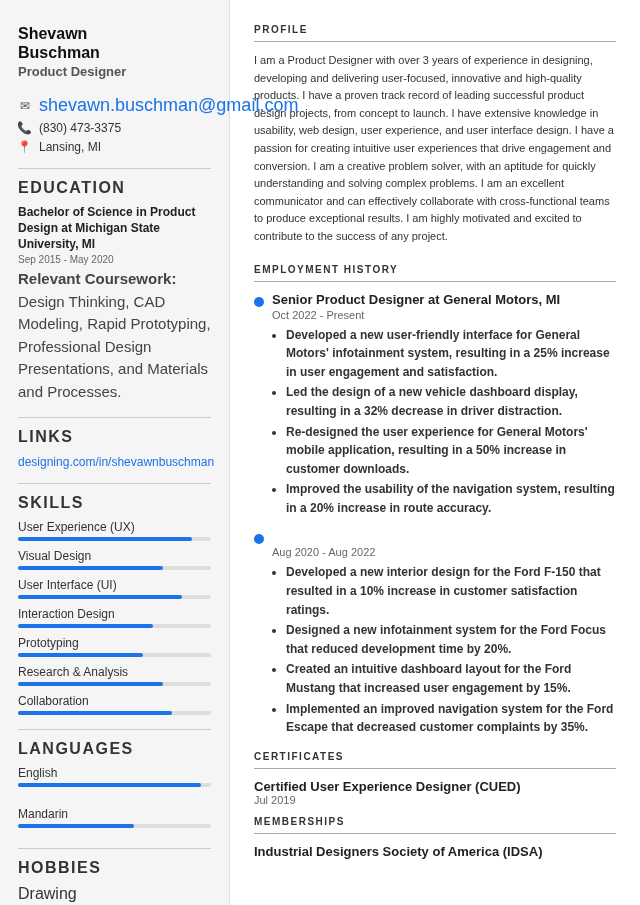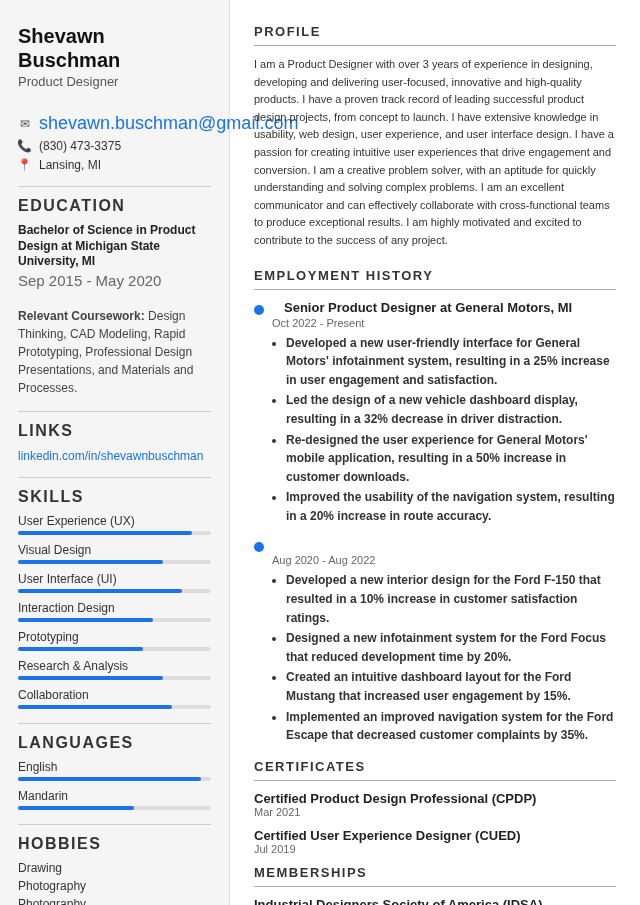--- a/index.html
+++ b/index.html
@@ -18,30 +18,31 @@
     }
     
     .sidebar {
       width: 230px;
       min-width: 230px;
       background: #f5f5f5;
       padding: 24px 18px 24px 18px;
       border-right: 1px solid #e0e0e0;
     }
     .sidebar-name {
-      font-size: 20px;
+      font-size: 16px;
       font-weight: 700;
       color: #111;
       line-height: 1.2;
       margin-bottom: 2px;
     }
     .sidebar-title {
       font-size: 13px;
       color: #555;
-      margin-bottom: 24px;
+      margin-bottom: 16px;
+      font-weight: bold;
     }
     .contact-item {
       display: flex;
       align-items: center;
       gap: 7px;
       font-size: 12px;
       margin-bottom: 5px;
       color: #333;
     }
     .contact-item a {
@@ -73,26 +74,26 @@
       margin-bottom: 8px;
     }
     .edu-degree {
       font-size: 12px;
       font-weight: 700;
       color: #222;
       margin-bottom: 2px;
       line-height: 1.3;
     }
     .edu-date {
+      font-size: 10px;
+      color: #666;
+      margin-bottom: 3px;
+    }
+    .edu-coursework {
       font-size: 15px;
-      color: #666;
-      margin-bottom: 18px;
-    }
-    .edu-coursework {
-      font-size: 12px;
       color: #444;
       line-height: 1.5;
     }
     .link-item a {
       color: #1a73e8;
       font-size: 12px;
       text-decoration: none;
     }
     .skill-item {
       margin-bottom: 8px;
@@ -107,40 +108,40 @@
       background: #ddd;
       border-radius: 2px;
       width: 100%;
     }
     .skill-bar-fill {
       height: 4px;
       background: #1a73e8;
       border-radius: 2px;
     }
     .lang-item {
-      margin-bottom: 8px;
+      margin-bottom: 20px;
     }
     .lang-label {
       font-size: 12px;
       color: #333;
       margin-bottom: 3px;
     }
     .hobby-item {
-      font-size: 12px;
+      font-size: 16px;
       color: #333;
       margin-bottom: 4px;
     }
 
     
     .main-content {
       flex: 1;
       padding: 24px 24px 24px 24px;
     }
     .main-section-title {
-      font-size: 13px;
+      font-size: 10px;
       font-weight: 700;
       letter-spacing: 1.5px;
       color: #333;
       text-transform: uppercase;
       margin-bottom: 6px;
     }
     .main-divider {
       border: none;
       border-top: 1.5px solid #aaa;
       margin-bottom: 10px;
@@ -150,21 +151,21 @@
       color: #333;
       line-height: 1.6;
       margin-bottom: 18px;
     }
     .job-entry {
       margin-bottom: 14px;
     }
     .job-header {
       display: flex;
       align-items: flex-end;
-      gap: 20px;
+      gap: 8px;
       margin-bottom: 2px;
     }
     .job-dot {
       width: 10px;
       height: 10px;
       border-radius: 50%;
       background: #1a73e8;
       margin-top: 3px;
       flex-shrink: 0;
     }
@@ -240,21 +241,21 @@
     <div class="section-title-sidebar">EDUCATION</div>
     <div class="edu-degree">Bachelor of Science in Product Design at Michigan State University, MI</div>
     <div class="edu-date">Sep 2015 - May 2020</div>
     <div class="edu-coursework">
       <strong>Relevant Coursework:</strong> <span>Design Thinking, CAD Modeling, Rapid Prototyping, Professional Design Presentations, and Materials and Processes.</span>
     </div>
 
     <hr class="section-divider">
     <div class="section-title-sidebar">LINKS</div>
     <div class="link-item">
-      <a href="#">linkedin.com/in/shevawnbuschman</a>
+      <a href="#">designing.com/in/shevawnbuschman</a>
     </div>
 
     <hr class="section-divider">
     <div class="section-title-sidebar">SKILLS</div>
     <div>
 
     <div class="skill-item">
     <div class="skill-label">User Experience (UX)</div>
     <div class="skill-bar-bg">
       <div class="skill-bar-fill" style="width:90%"></div>
@@ -360,24 +361,20 @@
             <li>Created an intuitive dashboard layout for the Ford Mustang that increased user engagement by 15%.</li>
             <li>Implemented an improved navigation system for the Ford Escape that decreased customer complaints by 35%.</li>
           </ul>
   </div>
       </div>
 
     <div class="main-section-title">CERTIFICATES</div>
     <hr class="main-divider">
     <div>
 
-    <div class="cert-entry">
-    <div class="cert-name">Certified Product Design Professional (CPDP)</div>
-    <div class="cert-date">Mar 2021</div>
-  </div>
         <div class="cert-entry">
     <div class="cert-name">Certified User Experience Designer (CUED)</div>
     <div class="cert-date">Jul 2019</div>
   </div>
       </div>
 
     <div class="main-section-title">MEMBERSHIPS</div>
     <hr class="main-divider">
     <div>
 

